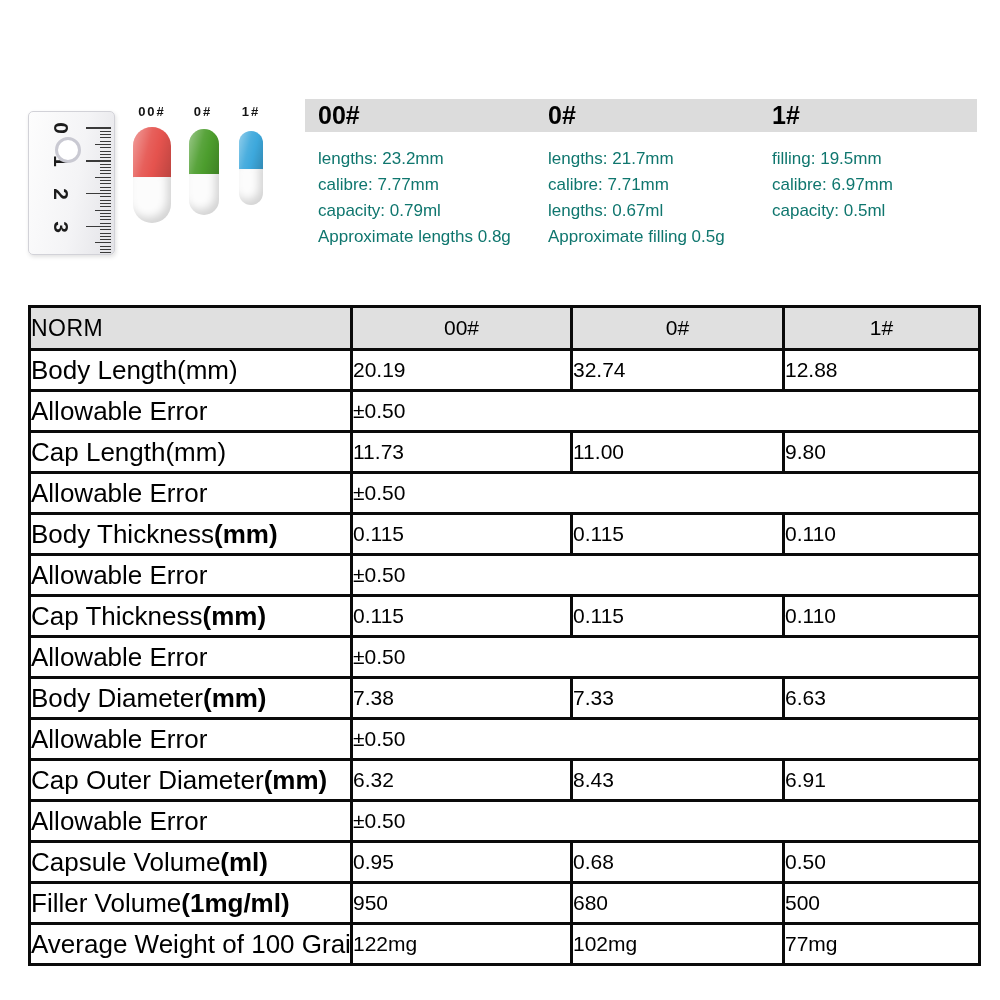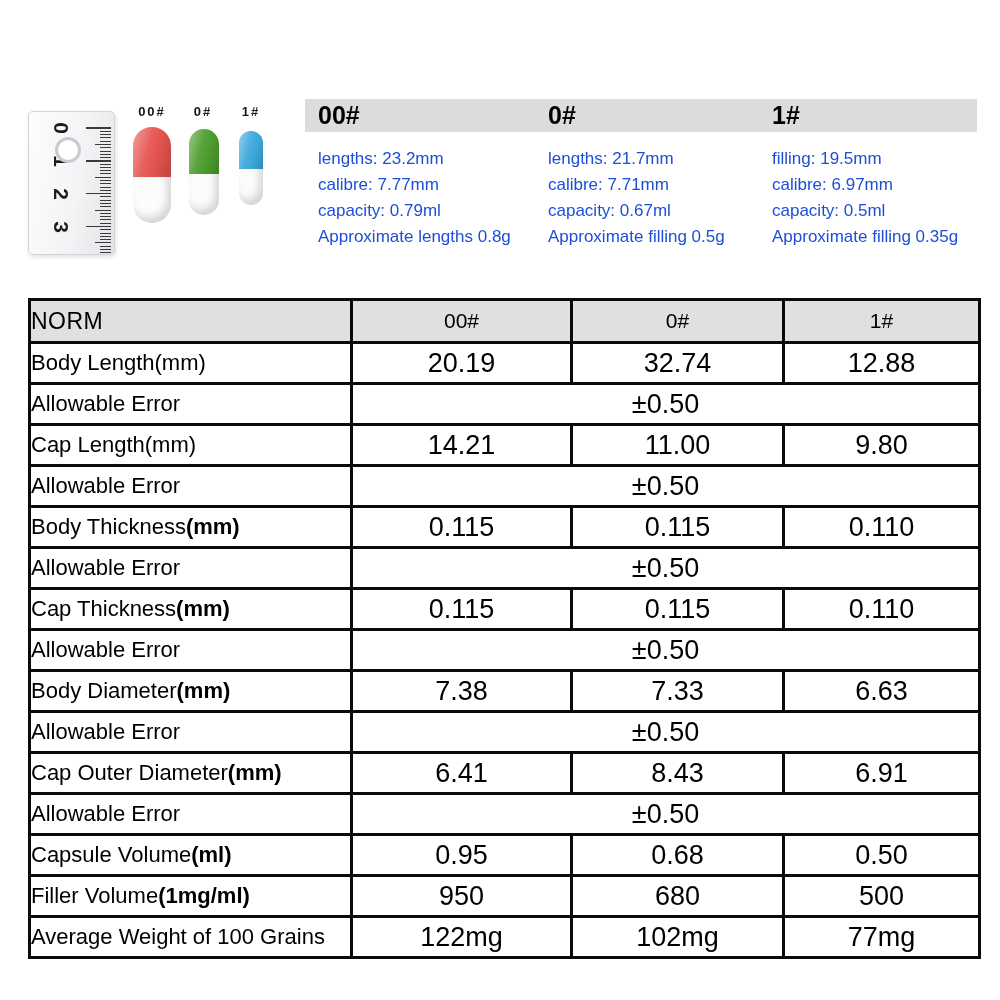--- a/index.html
+++ b/index.html
@@ -48,44 +48,44 @@
 
   
   .spec-band{
     position:absolute;left:305px;top:99px;width:672px;height:33px;
   }
   .spec-col{position:absolute;top:99px;width:215px;}
   .spec-size{
     height:33px;line-height:33px;font-size:25px;font-weight:bold;color:#000;
   }
   .spec-lines{margin-top:14px;}
-  .spec-line{font-size:17px;line-height:26px;color:#1d4ed8;}
+  .spec-line{font-size:17px;line-height:26px;color:#0f766e;}
 
   
   .norm-table{
-    position:absolute;left:28px;top:298px;width:950px;
+    position:absolute;left:28px;top:305px;width:950px;
     border-collapse:collapse;table-layout:fixed;
   }
   .norm-table col.c0{width:322px;}
   .norm-table col.c1{width:220px;}
   .norm-table col.c2{width:212px;}
   .norm-table col.c3{width:196px;}
   .norm-table th,.norm-table td{
     border:3px solid #0a0a0a;padding:0;vertical-align:middle;
     overflow:hidden;white-space:nowrap;
   }
   .norm-table thead th{height:40px;font-weight:normal;}
   .norm-table td{height:38px;}
   .th-norm{
     text-align:left;padding-left:9px;font-size:23px;letter-spacing:0.5px;
   }
   .th-size{text-align:center;font-size:21px;}
-  .label-cell{text-align:left;padding-left:8px;font-size:22px;}
+  .label-cell{text-align:left;padding-left:8px;font-size:26px;}
   .label-cell .bold-unit{font-weight:bold;}
-  .value-cell{text-align:center;font-size:27px;}
+  .value-cell{font-size:21px;}
 </style>
 </head>
 <body>
 
 <div class="ruler">
   <svg id="ruler-ticks" width="30" height="142" viewBox="0 0 30 142" shape-rendering="crispEdges">
       <line x1="3" y1="16.0" x2="28" y2="16.0" stroke="#3a3a3a" stroke-width="1.6"></line>
       <line x1="17" y1="19.3" x2="28" y2="19.3" stroke="#3a3a3a" stroke-width="1"></line>
       <line x1="17" y1="22.6" x2="28" y2="22.6" stroke="#3a3a3a" stroke-width="1"></line>
       <line x1="17" y1="25.8" x2="28" y2="25.8" stroke="#3a3a3a" stroke-width="1"></line>
@@ -158,31 +158,30 @@
         <div class="spec-line">calibre: 7.77mm</div>
         <div class="spec-line">capacity: 0.79ml</div>
         <div class="spec-line">Approximate lengths 0.8g</div>
       </div>
     </div>
     <div class="spec-col" style="left: 548px;">
       <div class="spec-size">0#</div>
       <div class="spec-lines">
         <div class="spec-line">lengths: 21.7mm</div>
         <div class="spec-line">calibre: 7.71mm</div>
-        <div class="spec-line">capacity: 0.67ml</div>
+        <div class="spec-line">lengths: 0.67ml</div>
         <div class="spec-line">Approximate filling 0.5g</div>
       </div>
     </div>
     <div class="spec-col" style="left: 772px;">
       <div class="spec-size">1#</div>
       <div class="spec-lines">
         <div class="spec-line">filling: 19.5mm</div>
         <div class="spec-line">calibre: 6.97mm</div>
         <div class="spec-line">capacity: 0.5ml</div>
-        <div class="spec-line">Approximate filling 0.35g</div>
       </div>
     </div>
   </div>
 
 <table class="norm-table">
   <colgroup>
       <col class="c0">
       <col class="c1">
       <col class="c2">
       <col class="c3">
@@ -201,21 +200,21 @@
         <td class="value-cell">20.19</td>
         <td class="value-cell">32.74</td>
         <td class="value-cell">12.88</td>
       </tr>
       <tr>
         <td class="label-cell">Allowable Error</td>
         <td colspan="3" class="value-cell">±0.50</td>
       </tr>
       <tr>
         <td class="label-cell">Cap Length<span>(mm)</span></td>
-        <td class="value-cell">14.21</td>
+        <td class="value-cell">11.73</td>
         <td class="value-cell">11.00</td>
         <td class="value-cell">9.80</td>
       </tr>
       <tr>
         <td class="label-cell">Allowable Error</td>
         <td colspan="3" class="value-cell">±0.50</td>
       </tr>
       <tr>
         <td class="label-cell">Body Thickness<span class="bold-unit">(mm)</span></td>
         <td class="value-cell">0.115</td>
@@ -241,21 +240,21 @@
         <td class="value-cell">7.38</td>
         <td class="value-cell">7.33</td>
         <td class="value-cell">6.63</td>
       </tr>
       <tr>
         <td class="label-cell">Allowable Error</td>
         <td colspan="3" class="value-cell">±0.50</td>
       </tr>
       <tr>
         <td class="label-cell">Cap Outer Diameter<span class="bold-unit">(mm)</span></td>
-        <td class="value-cell">6.41</td>
+        <td class="value-cell">6.32</td>
         <td class="value-cell">8.43</td>
         <td class="value-cell">6.91</td>
       </tr>
       <tr>
         <td class="label-cell">Allowable Error</td>
         <td colspan="3" class="value-cell">±0.50</td>
       </tr>
       <tr>
         <td class="label-cell">Capsule Volume<span class="bold-unit">(ml)</span></td>
         <td class="value-cell">0.95</td>

